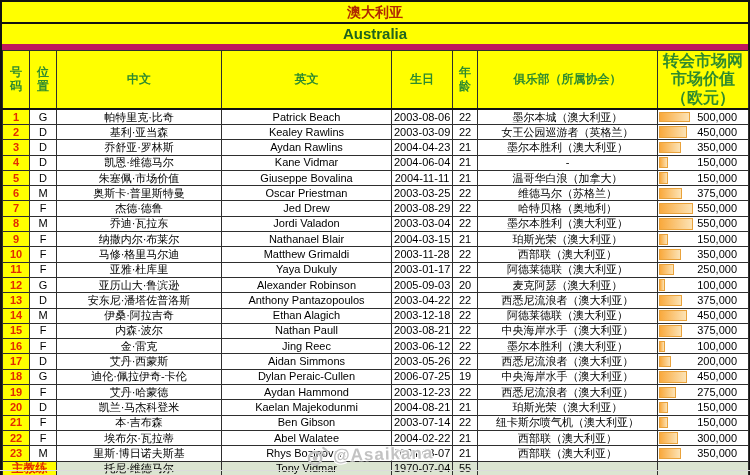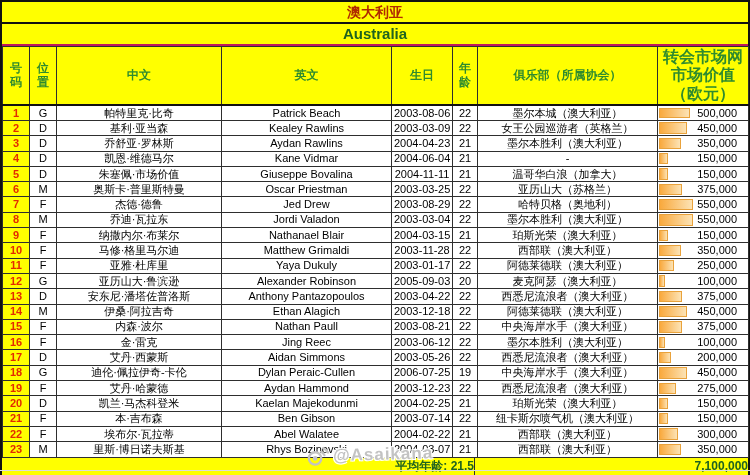--- a/index.html
+++ b/index.html
@@ -2,21 +2,21 @@
 <html><head>
 <meta charset="utf-8">
 <style>
   html,body{margin:0;padding:0;background:#ffffff;}
   body{font-family:"Liberation Sans","DejaVu Sans",sans-serif;}
   .sheet{position:relative;width:750px;height:475px;background:#ffffff;overflow:hidden;}
   .frame{position:absolute;left:0;top:0;width:750px;box-sizing:border-box;border:2px solid #111;}
   .title-row{background:#ffff00;height:20px;line-height:20px;text-align:center;
     font-size:14px;font-weight:bold;color:#b02a00;border-bottom:2px solid #111;}
   .subtitle-row{background:#ffff00;height:20px;line-height:20px;text-align:center;
-    font-size:15px;font-weight:bold;color:#1f631f;border-bottom:2px solid #be185d;}
+    font-size:15px;font-weight:bold;color:#1f631f;border-bottom:6px solid #be185d;}
   table{border-collapse:collapse;table-layout:fixed;width:746px;}
   th,td{border:1px solid #2e2e2e;overflow:hidden;white-space:nowrap;box-sizing:border-box;}
   thead th{background:#ffff00;color:#2e8b2e;font-weight:bold;font-size:12px;
     white-space:pre-line;line-height:1.15;height:30px;padding:1px 0;border-bottom:2px solid #111;}
   thead th.small{font-size:16px;}
   tbody td{height:15.3px;font-size:11px;line-height:13px;padding:0 2px;text-align:center;color:#000;background:#fff;}
   td.c-num{background:#ffff00;color:#e32b00;font-weight:bold;}
   td.c-value{text-align:right;position:relative;padding-right:11px;}
   .bar{position:absolute;left:1px;top:1.5px;bottom:1.5px;
     background:linear-gradient(to right,#f9a93d,#fce3b5);border:1px solid #e9a23b;box-sizing:border-box;}
@@ -139,21 +139,21 @@
       <span class="valtxt">150,000</span>
     </td>
   </tr>
           <tr>
     <td class="c-num">6</td>
     <td>M</td>
     <td>奥斯卡·普里斯特曼</td>
     <td>Oscar Priestman</td>
     <td>2003-03-25</td>
     <td>22</td>
-    <td>亚历山大（苏格兰）</td>
+    <td>维德马尔（苏格兰）</td>
     <td class="c-value">
       <span class="bar" style="width: 23px;"></span>
       <span class="valtxt">375,000</span>
     </td>
   </tr>
           <tr>
     <td class="c-num">7</td>
     <td>F</td>
     <td>杰德·德鲁</td>
     <td>Jed Drew</td>
@@ -319,21 +319,21 @@
     <td class="c-value">
       <span class="bar" style="width: 17px;"></span>
       <span class="valtxt">275,000</span>
     </td>
   </tr>
           <tr>
     <td class="c-num">20</td>
     <td>D</td>
     <td>凯兰·马杰科登米</td>
     <td>Kaelan Majekodunmi</td>
-    <td>2004-02-25</td>
+    <td>2004-08-21</td>
     <td>21</td>
     <td>珀斯光荣（澳大利亚）</td>
     <td class="c-value">
       <span class="bar" style="width: 9px;"></span>
       <span class="valtxt">150,000</span>
     </td>
   </tr>
           <tr>
     <td class="c-num">21</td>
     <td>F</td>
@@ -366,20 +366,29 @@
     <td>里斯·博日诺夫斯基</td>
     <td>Rhys Bozinovski</td>
     <td>2004-03-07</td>
     <td>21</td>
     <td>西部联（澳大利亚）</td>
     <td class="c-value">
       <span class="bar" style="width: 22px;"></span>
       <span class="valtxt">350,000</span>
     </td>
   </tr>
+          <tr class="coach" id="coach-row">
+          <td class="c-label" colspan="2">主教练</td>
+          <td>托尼·维德马尔</td>
+          <td>Tony Vidmar</td>
+          <td>1970-07-04</td>
+          <td>55</td>
+          <td></td>
+          <td></td>
+        </tr>
       </tbody>
     </table>
 
     <div class="summary-row">
       <div class="summary-left">
         <span>平均年龄:</span>
         <span>21.5</span>
       </div>
       <div class="summary-right">7,100,000</div>
     </div>

